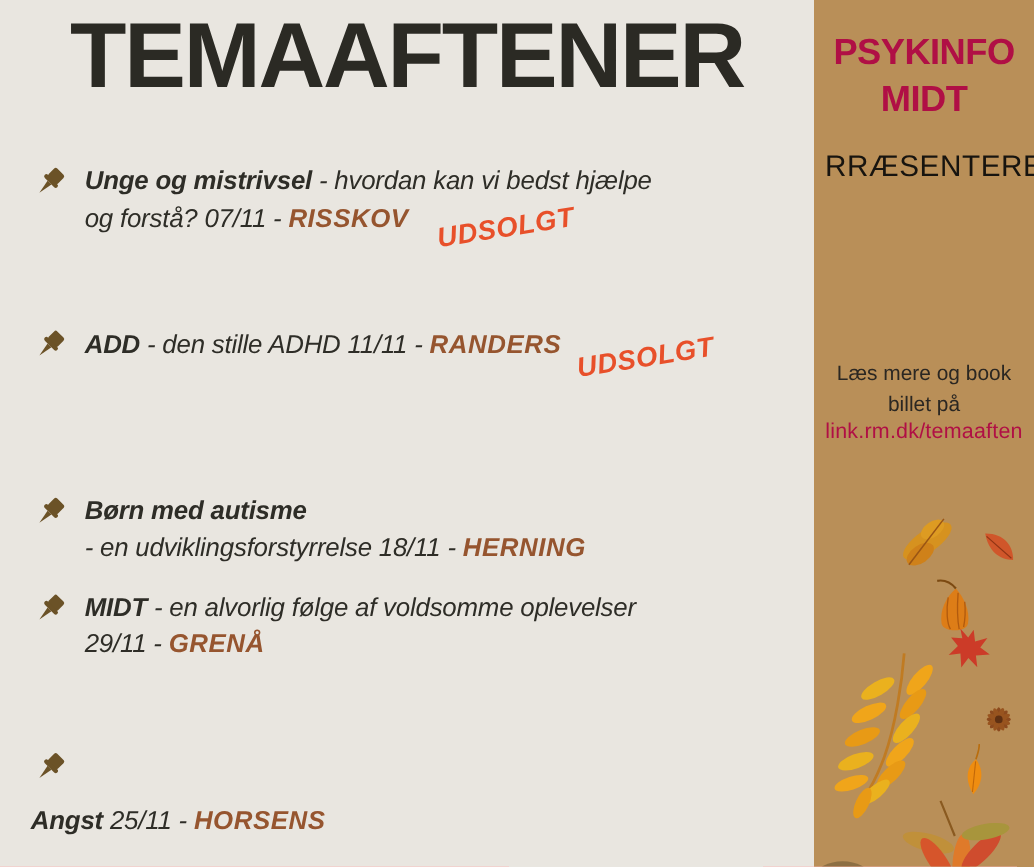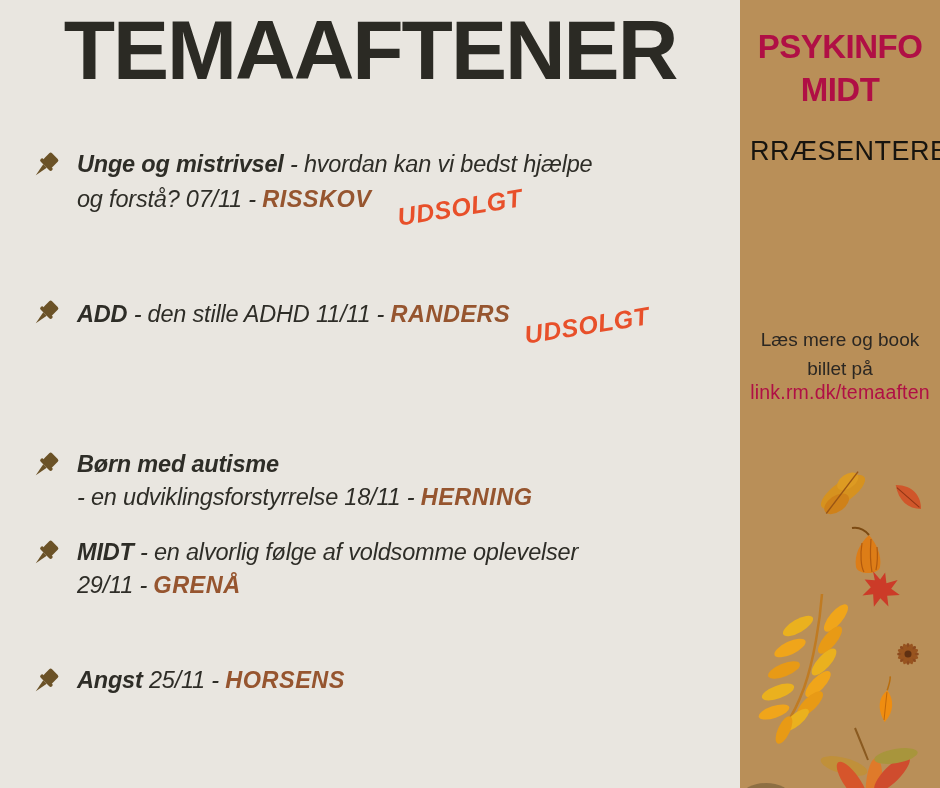--- a/index.html
+++ b/index.html
@@ -16,21 +16,21 @@
     text-align:center; color:#2b2a24; font-weight:bold;
     font-size:84px; letter-spacing:-2px; line-height:1.1;
     font-family:"Liberation Sans", sans-serif;
   }
 
   .event { position:absolute; left:28px; display:flex; align-items:flex-start; gap:15px;font-style:italic; }
   .event-1 { top:148px; }
   .event-2 { top:296px; }
   .event-3 { top:402px;margin-top:46px; }
   .event-4 { top:536px; }
-  .event-5 { top:664px; }
+  .event-5 { top:680px;flex-direction:column; }
 
   .pin { width:34px; height:34px; flex:none; margin-top:1px; }
 
   .event-text {
     font-size:23.5px; line-height:1.42; color:#2e2d27;
     letter-spacing:-0.2px; max-width:628px;
   }
   .event-title { font-weight:bold; }
   .loc { color:#96552f; font-weight:bold; letter-spacing:0.5px; }
   .soldout {

